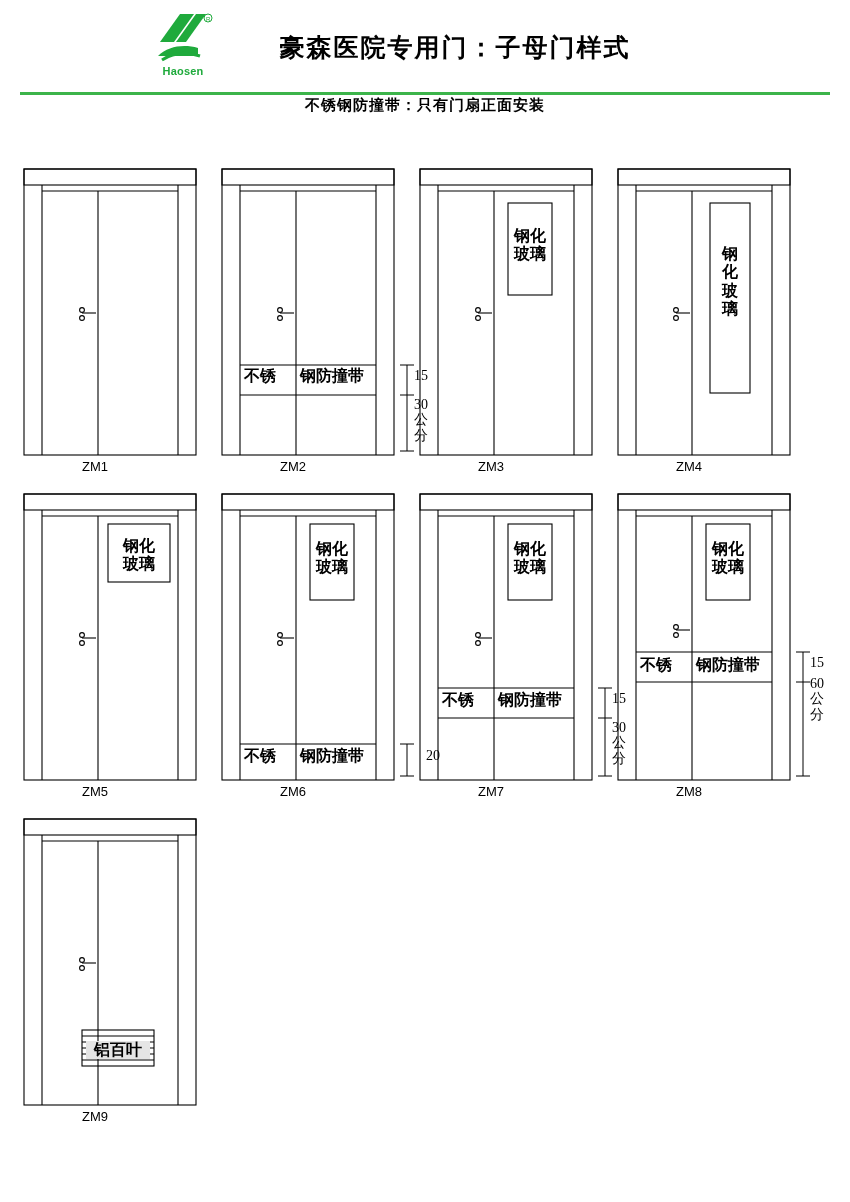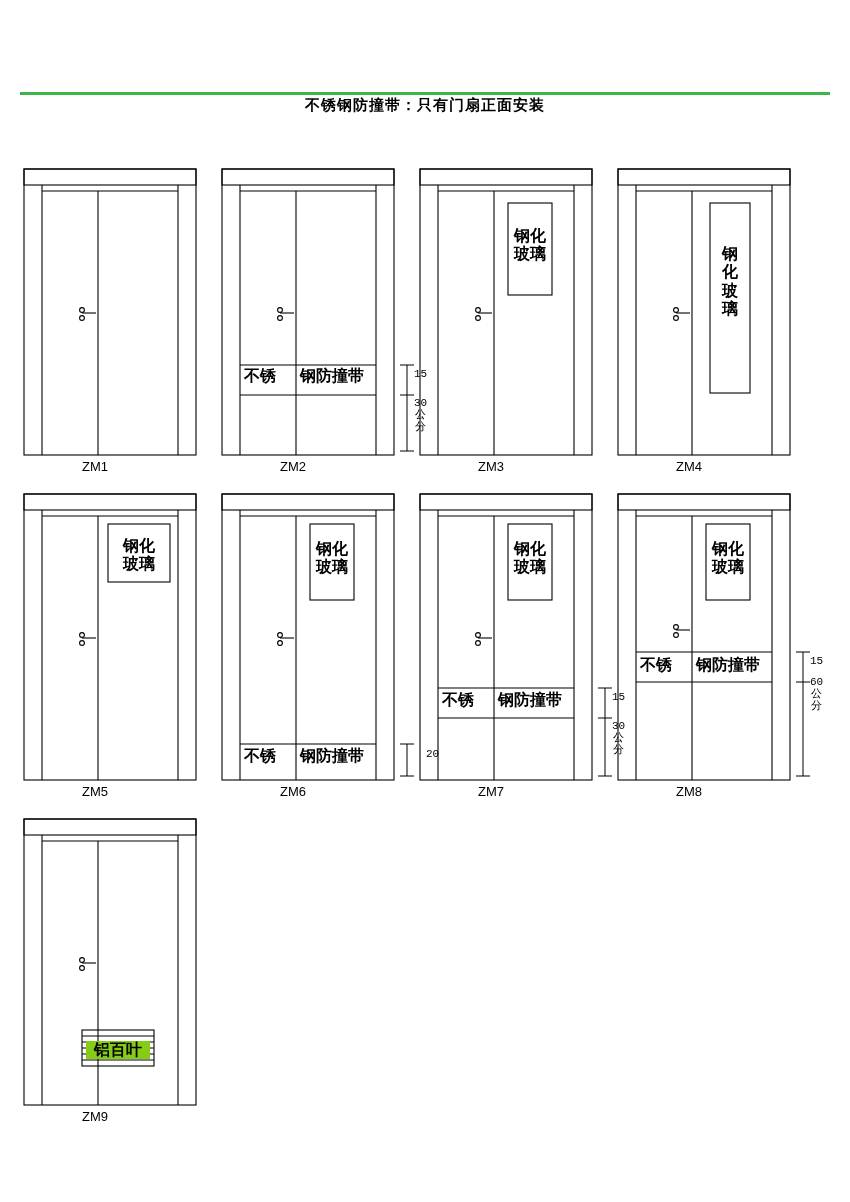--- a/index.html
+++ b/index.html
@@ -73,31 +73,42 @@
   .lbl{
     position:absolute;
     font-size:16px;
     font-weight:bold;
     line-height:1.15;
     text-align:center;
     white-space:pre-line;
   }
   .dim{
     position:absolute;
-    font-size:11px;
+    font-size:14px;
     line-height:1.1;
     text-align:center;
     white-space:pre-line;
-    font-family:Liberation Mono, monospace;
   }
 </style>
 </head>
 <body>
 
 <div class="header">
+  <div class="logo">
+    <svg width="58" height="52" viewBox="0 0 58 52">
+      <path d="M6 30 L26 2 L40 2 L20 30 Z" fill="#1faa3c"></path>
+      <path d="M22 30 L42 2 L52 2 L32 30 Z" fill="#1faa3c"></path>
+      <path d="M4 44 C14 34 30 32 44 36 L44 44 Z" fill="#1faa3c"></path>
+      <path d="M8 48 C20 40 34 40 46 44" stroke="#1faa3c" stroke-width="3" fill="none"></path>
+      <circle cx="54" cy="6" r="4" fill="none" stroke="#1faa3c" stroke-width="1"></circle>
+      <text x="52" y="9" font-size="6" fill="#1faa3c" font-family="Liberation Sans, sans-serif">R</text>
+    </svg>
+    <span class="brand">Haosen</span>
+  </div>
+  <div class="title">豪森医院专用门：子母门样式</div>
   <div class="rule"></div>
 </div>
 
 <div class="subtitle">不锈钢防撞带：只有门扇正面安装</div>
 
 <div class="grid">
 
   <div class="row">
 
     <div class="cell first">
@@ -364,19 +375,19 @@
             <line x1="62" y1="243" x2="134" y2="243"></line>
             <line x1="62" y1="249" x2="134" y2="249"></line>
             <line x1="62" y1="255" x2="134" y2="255"></line>
           </g>
           <g stroke="#000" stroke-width="1.1" fill="none">
             <line x1="62" y1="158" x2="76" y2="158"></line>
             <circle cx="62" cy="155" r="2.4"></circle>
             <circle cx="62" cy="163" r="2.4"></circle>
           </g>
         </svg>
-        <div class="lbl" style="left:66px;top:236px;width:64px;background:#84cc16;">铝百叶</div>
+        <div class="lbl" style="left:66px;top:236px;width:64px;background:#e5e5e5;">铝百叶</div>
       </div>
       <div class="caption">ZM9</div>
     </div>
   </div>
 
 </div>
 
 </body></html>

